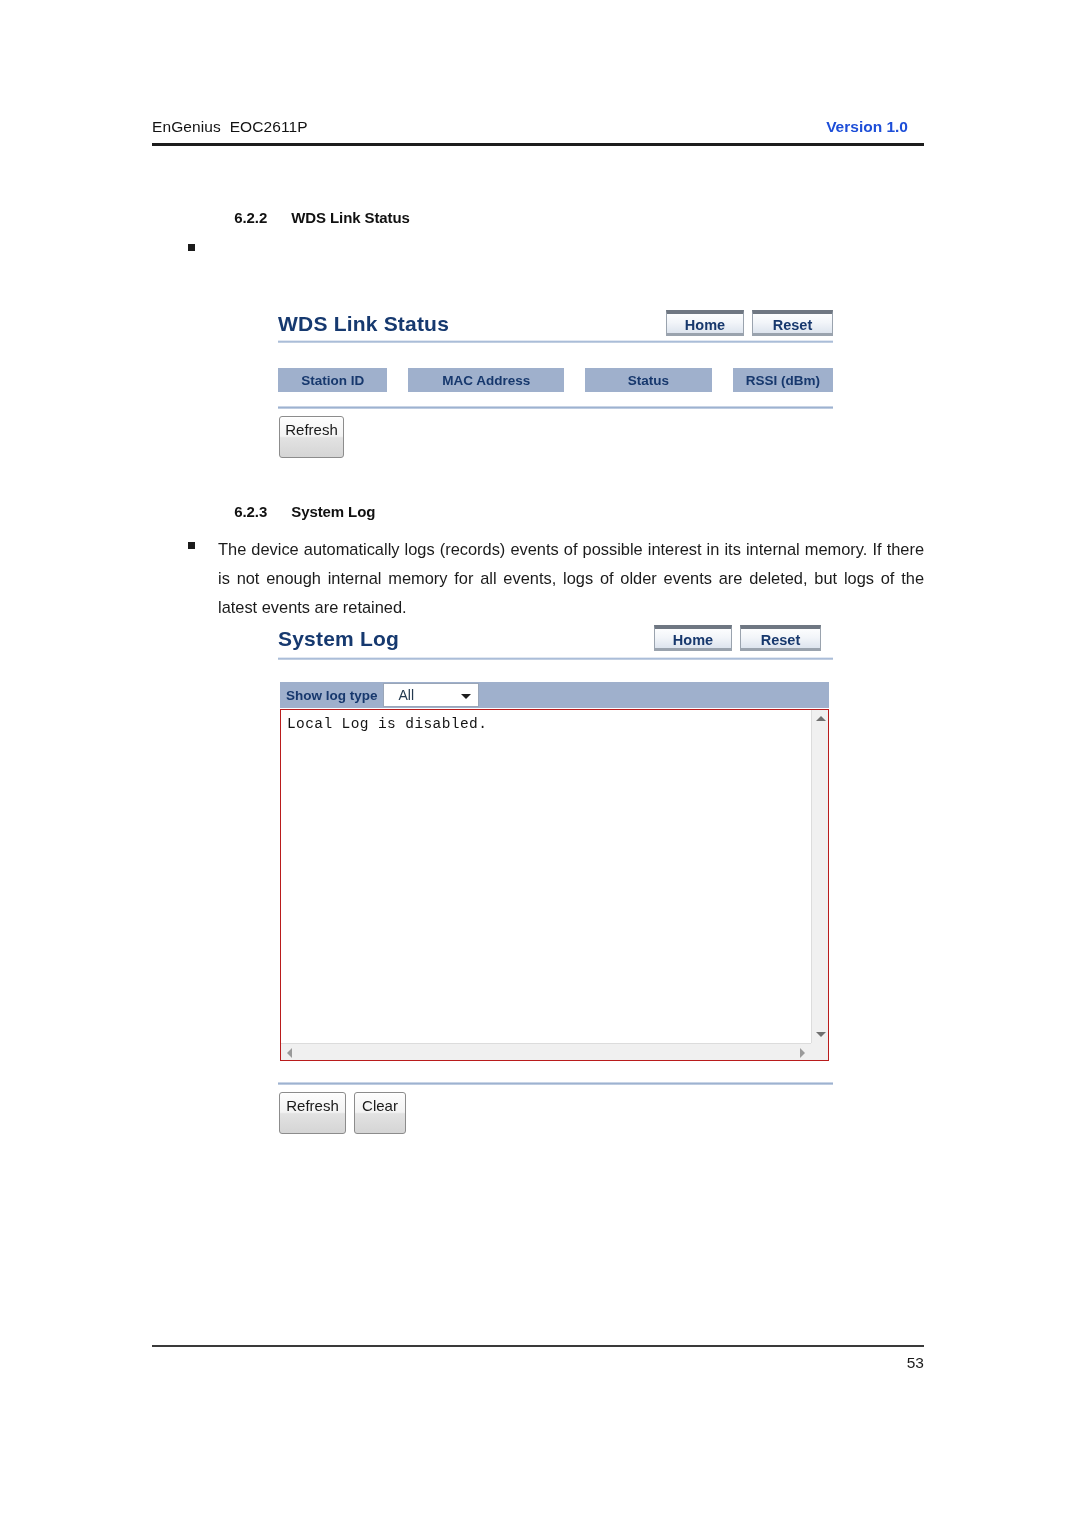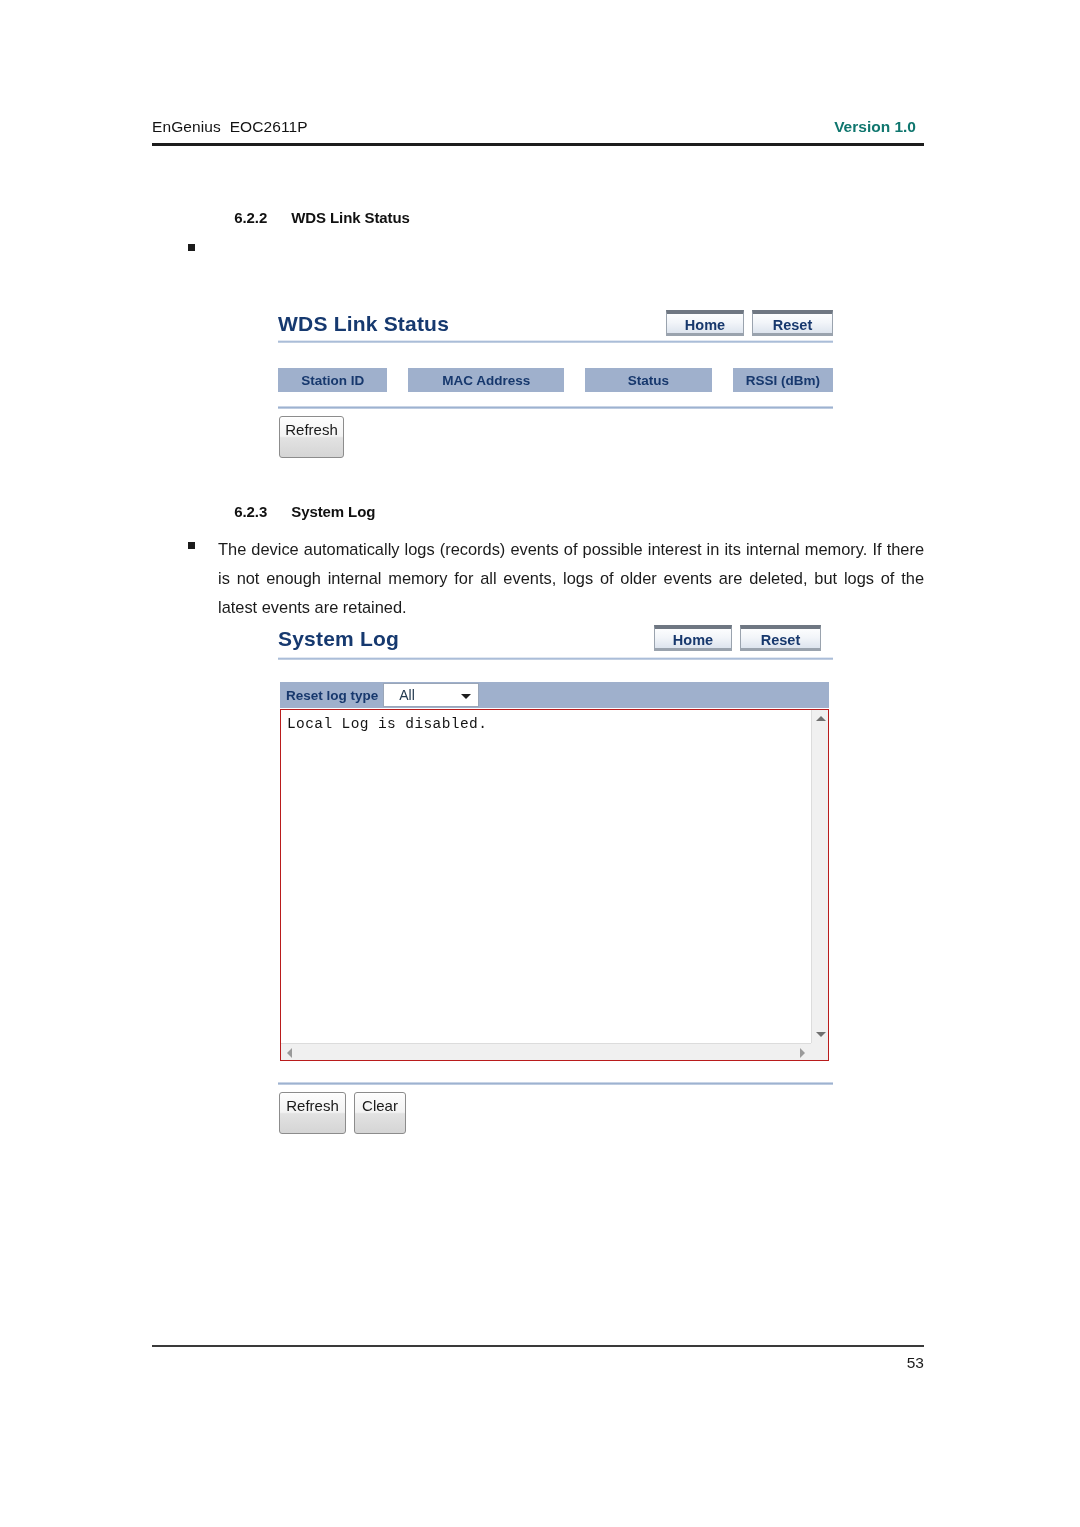--- a/index.html
+++ b/index.html
@@ -35,25 +35,25 @@
     position: absolute;
     left: 0;
     top: 0;
     font-size: 15.5px;
     letter-spacing: .1px;
     color: #131313;
     white-space: pre;
   }
   .doc-header .hdr-right {
     position: absolute;
-    right: 8px;
+    right: 16px;
     top: 0;
     font-size: 15.5px;
     font-weight: bold;
-    color: #0f766e;
+    color: #1d4ed8;
     white-space: pre;
   }
   .doc-header .hdr-rule {
     position: absolute;
     left: 0;
     right: 0;
     top: 25px;
     height: 3px;
     background: #1c1c1c;
   }
@@ -353,21 +353,21 @@
   <div class="panel" style="left:278px; top:625px; width:555px; height:500px;">
 
     <div class="panel-title" style="top:2px;">System Log</div>
 
     <div class="navbtn" style="left:376px; top:0px; width:78px;">Home</div>
     <div class="navbtn" style="left:462px; top:0px; width:81px;">Reset</div>
 
     <div class="panel-rule" style="top:32px; width:555px;"></div>
 
     <div class="logbar" style="left:2px; top:57px; width:549px;">
-      <span class="logbar-label">Reset log type</span>
+      <span class="logbar-label">Show log type</span>
       <span class="logselect">
         <span class="sel-value">All</span>
         <span class="sel-arrow"></span>
       </span>
     </div>
 
     <div class="logbox" style="left:2px; top:84px; width:549px; height:352px;">
       <div class="logtext">Local Log is disabled.</div>
 
       <div class="vscroll">

